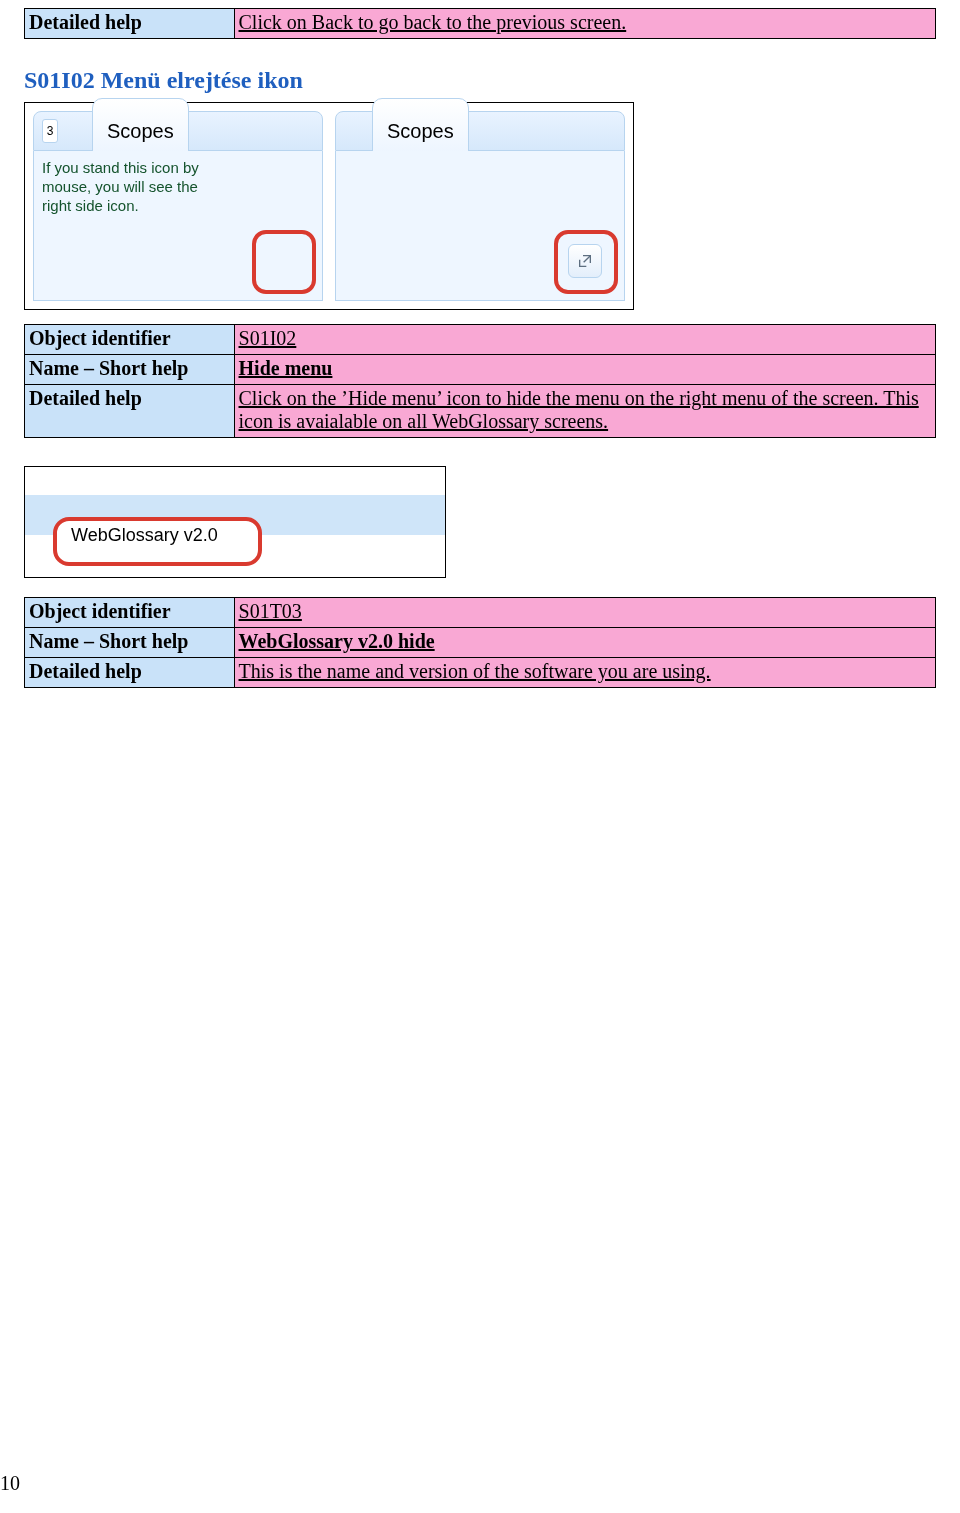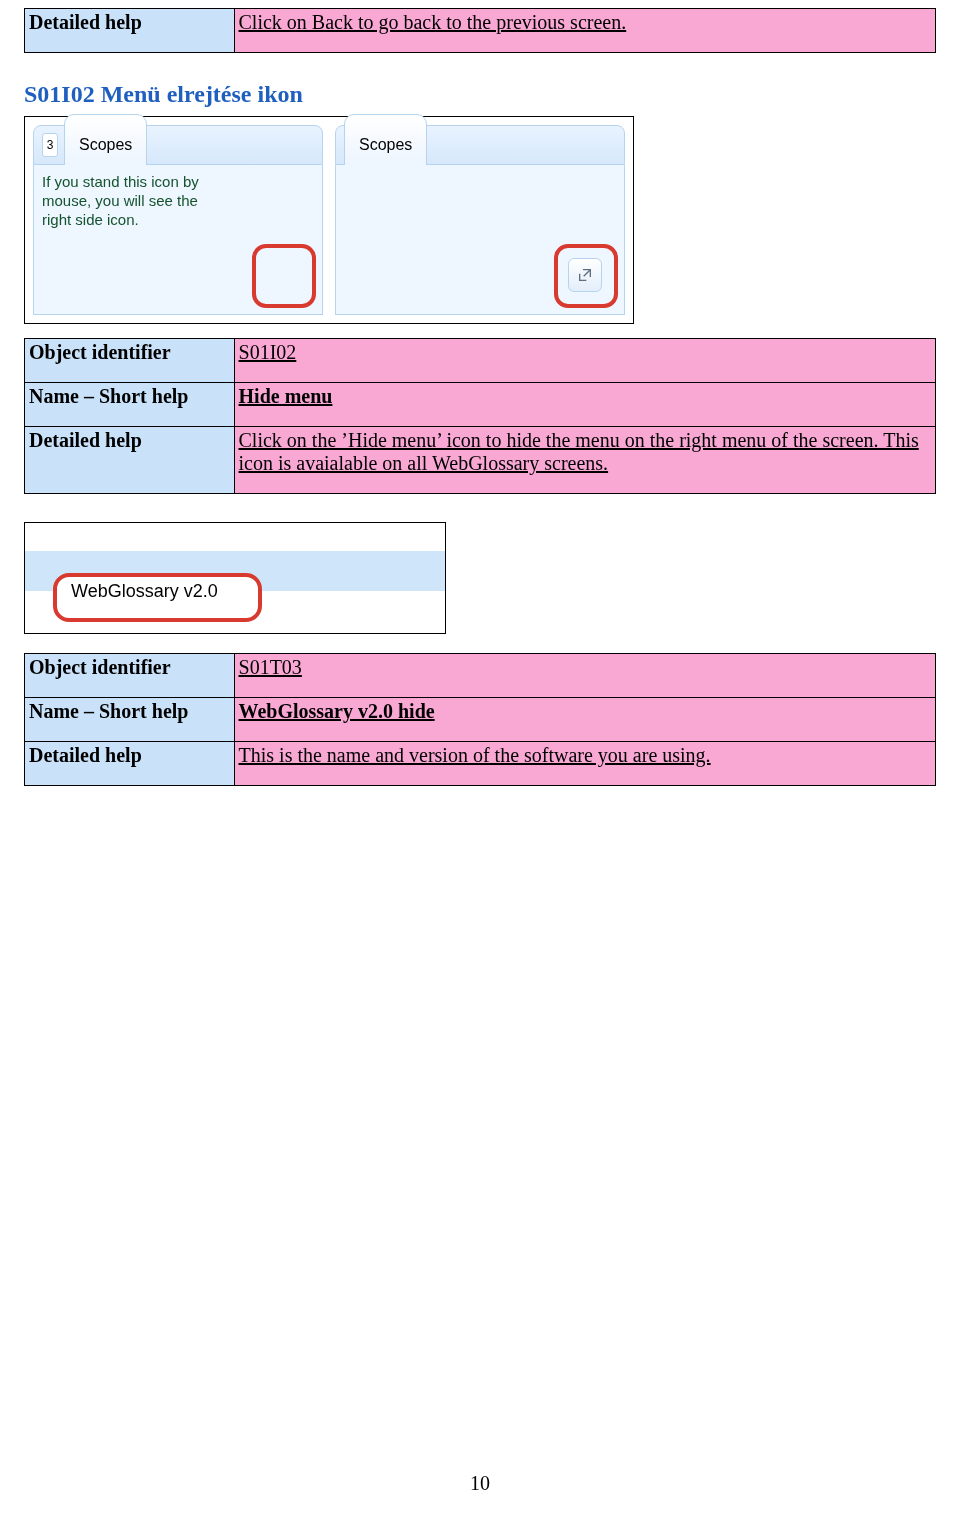--- a/index.html
+++ b/index.html
@@ -17,21 +17,21 @@
     position: relative;
     min-height: 1513px;
   }
   table.info {
     border-collapse: collapse;
     width: 100%;
     margin: 0 0 28px 0;
   }
   table.info td {
     border: 1px solid #000;
-    padding: 2px 6px 18px 4px;
+    padding: 2px 6px 4px 4px;
     vertical-align: top;
   }
   table.info td.lbl {
     background: #c9e2f9;
     font-weight: bold;
     width: 23%;
   }
   table.info td.val {
     background: #f9a8d4;
     text-decoration: underline;
@@ -82,23 +82,24 @@
     justify-content: center;
     font-size: 12px;
     margin-right: 6px;
     overflow: hidden;
   }
   .tbtn {
     background: linear-gradient(#ffffff, #e9f3ff);
     border: 1px solid #b7d4ef;
     border-radius: 10px;
     padding: 21px 14px;
-    font-size: 16px;
+    font-size: 20px;
     box-shadow: 0 1px 0 #fff inset;
     margin-right: auto;
+    margin-left: 28px;
   }
   .panelbody {
     background: #eef6ff;
     border: 1px solid #b7d4ef;
     border-top: none;
     height: 150px;
     padding: 8px;
     box-sizing: border-box;
     position: relative;
   }
@@ -148,21 +149,20 @@
     border-radius: 16px;
     padding: 4px 40px 16px 14px;
     background: #fff;
     font-family: Tahoma, Verdana, sans-serif;
     font-size: 18px;
   }
   .pagenum {
     position: absolute;
     bottom: 18px;
     left: 0; right: 0;
-    text-align: center;
     font-size: 20px;
   }
 </style>
 </head>
 <body>
 
 <div class="page">
 
   
   <table class="info">

